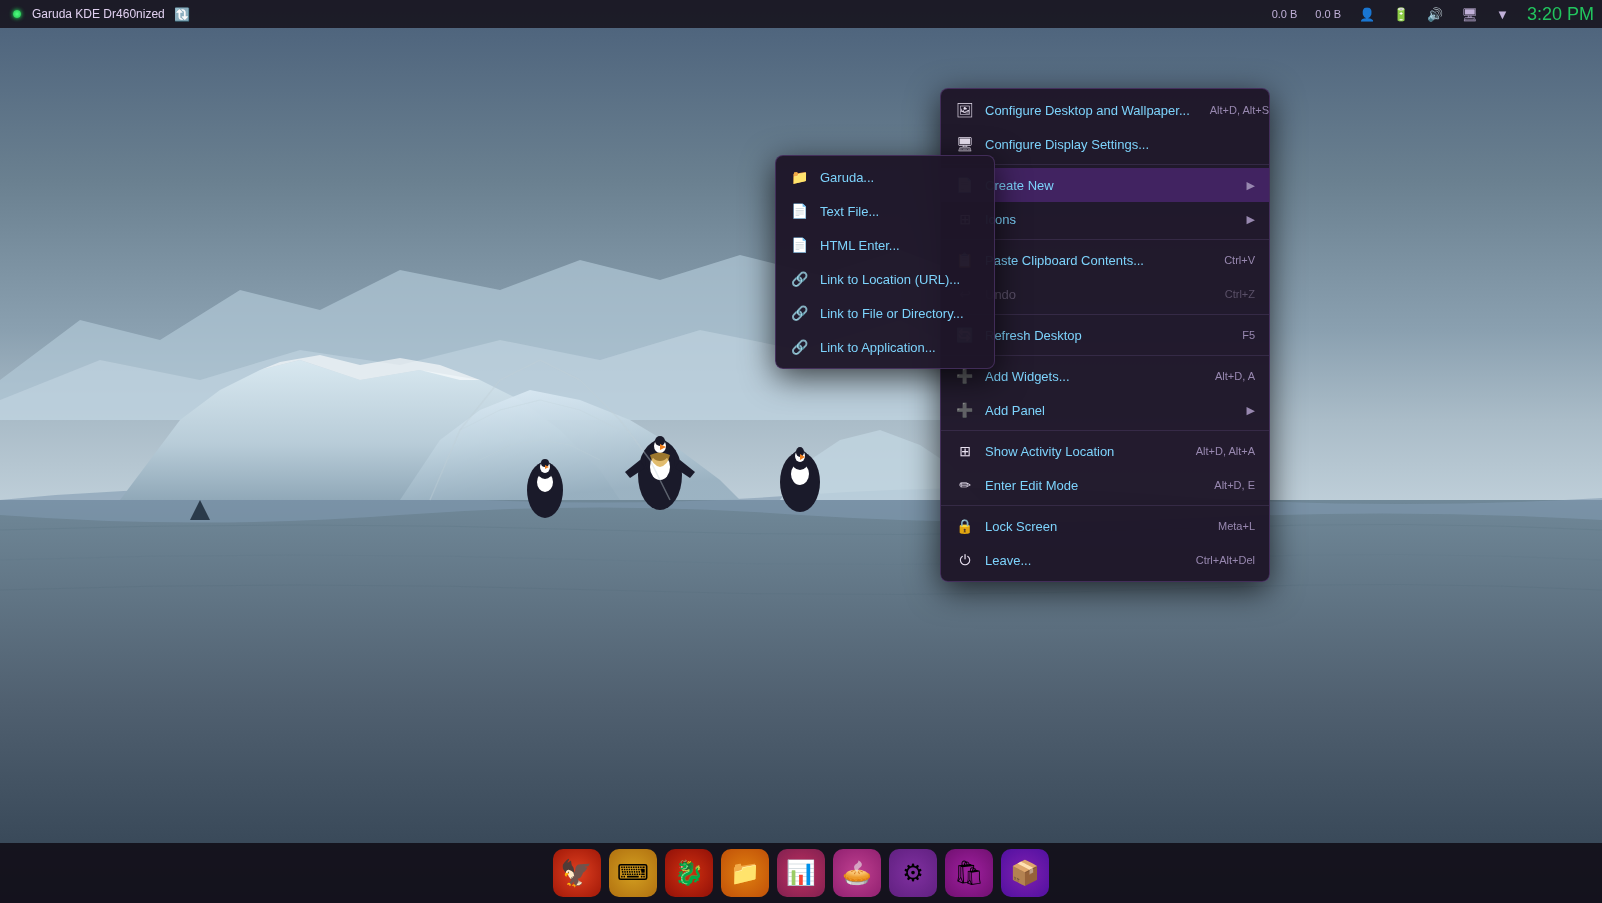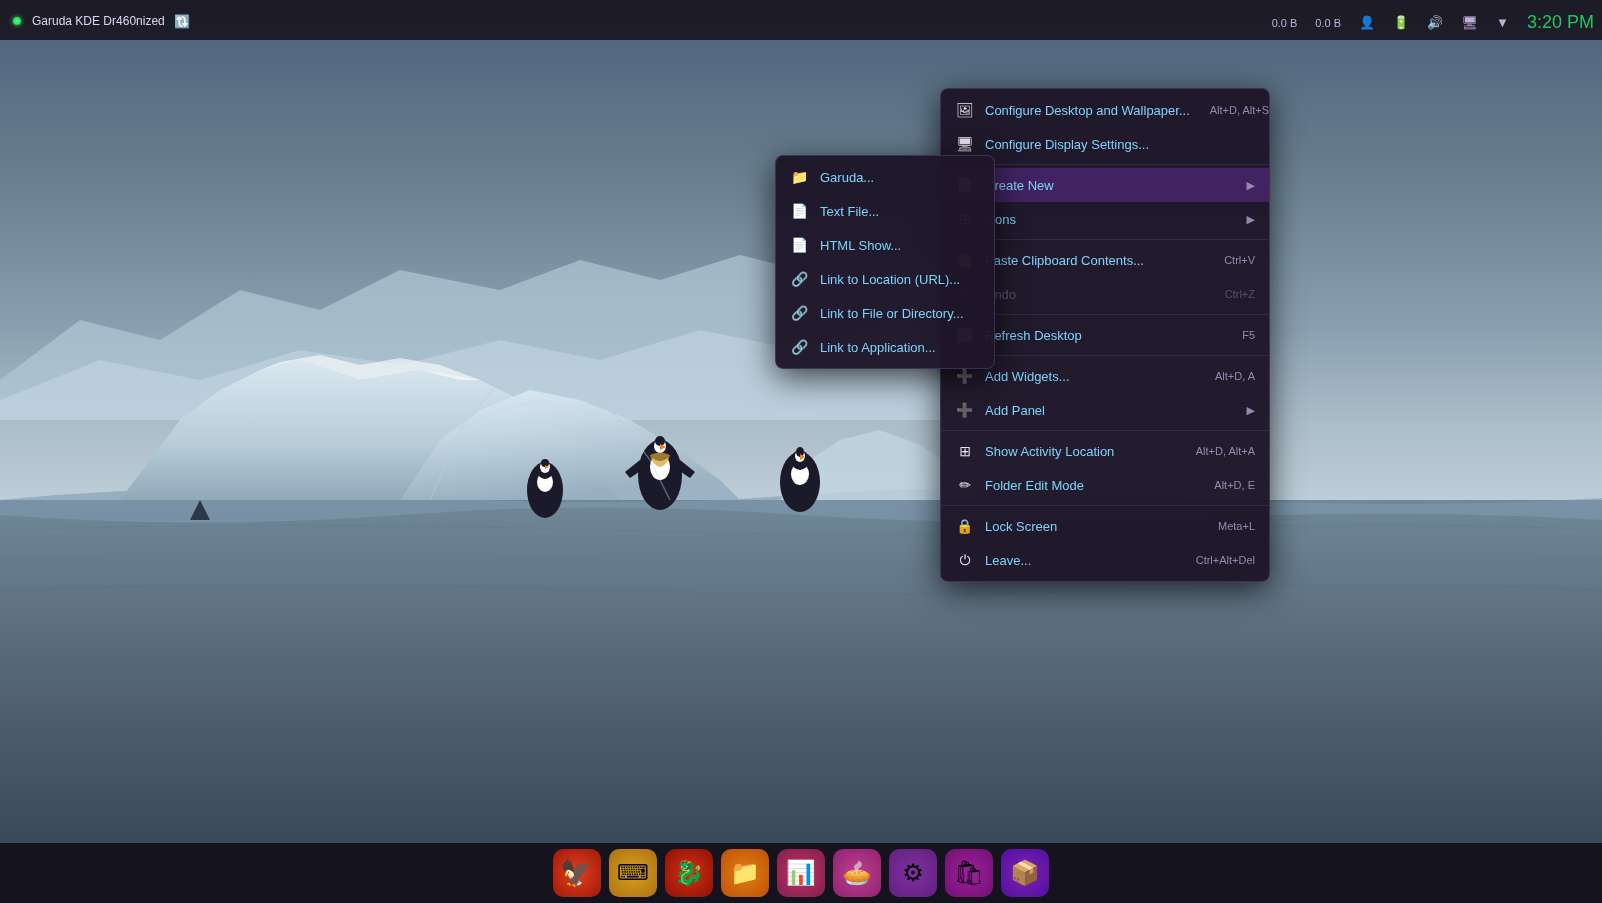--- a/index.html
+++ b/index.html
@@ -27,26 +27,26 @@
         #405a85 75%, #3a5280 80%,
         #304870 85%, #284070 90%,
         #5a7090 95%, #6a8098 100%
       );
     }
 
     
     #topbar {
       position: absolute;
       top: 0; left: 0; right: 0;
-      height: 40px;
+      height: 28px;
       background: rgba(20, 15, 25, 0.85);
       display: flex;
-      align-items: flex-start;
+      align-items: center;
       justify-content: space-between;
-      padding: 12px 8px;
+      padding: 0 8px;
       z-index: 100;
     }
 
     #topbar-left {
       display: flex;
       align-items: center;
       gap: 6px;
     }
 
     #app-title {
@@ -390,21 +390,21 @@
   <div class="menu-separator"></div>
 
   <div class="menu-item">
     <span class="menu-item-icon">⊞</span>
     <span class="menu-item-label">Show Activity Location</span>
     <span class="menu-item-shortcut">Alt+D, Alt+A</span>
   </div>
 
   <div class="menu-item">
     <span class="menu-item-icon">✏</span>
-    <span class="menu-item-label">Folder Edit Mode</span>
+    <span class="menu-item-label">Enter Edit Mode</span>
     <span class="menu-item-shortcut">Alt+D, E</span>
   </div>
 
   <div class="menu-separator"></div>
 
   <div class="menu-item">
     <span class="menu-item-icon">🔒</span>
     <span class="menu-item-label">Lock Screen</span>
     <span class="menu-item-shortcut">Meta+L</span>
   </div>
@@ -420,21 +420,21 @@
   <div class="menu-item">
     <span class="menu-item-icon">📁</span>
     <span class="menu-item-label">Garuda...</span>
   </div>
   <div class="menu-item">
     <span class="menu-item-icon">📄</span>
     <span class="menu-item-label">Text File...</span>
   </div>
   <div class="menu-item">
     <span class="menu-item-icon">📄</span>
-    <span class="menu-item-label">HTML Show...</span>
+    <span class="menu-item-label">HTML Enter...</span>
   </div>
   <div class="menu-item">
     <span class="menu-item-icon">🔗</span>
     <span class="menu-item-label">Link to Location (URL)...</span>
   </div>
   <div class="menu-item">
     <span class="menu-item-icon">🔗</span>
     <span class="menu-item-label">Link to File or Directory...</span>
   </div>
   <div class="menu-item">

